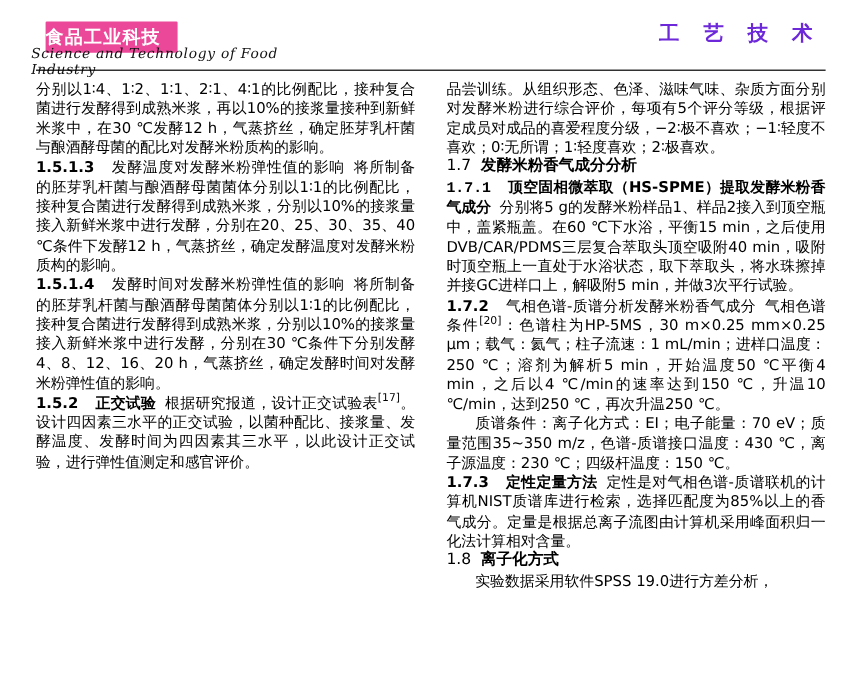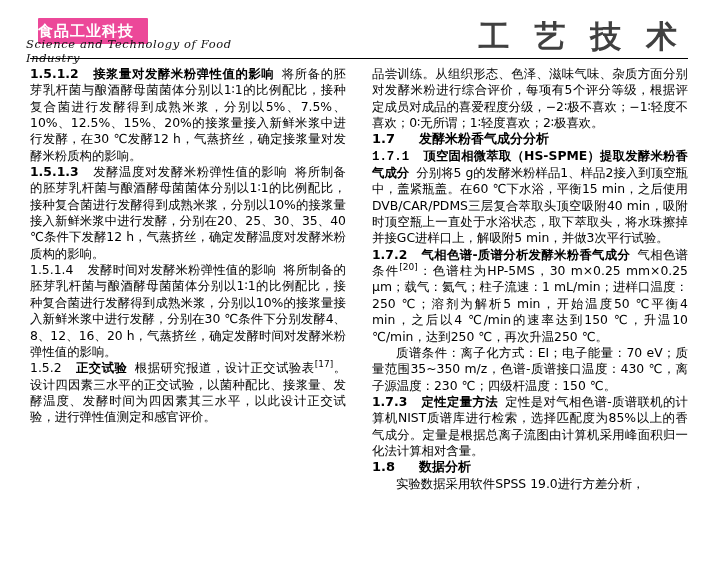--- a/index.html
+++ b/index.html
@@ -52,24 +52,24 @@
     font-size: 11.5px;
     font-style: italic;
     letter-spacing: 0.6px;
     color: #111111;
   }
   .journal-section {
     position: absolute;
     right: 34px;
     top: 16px;
     font-family: "DejaVu Serif", "Liberation Serif", serif;
-    font-size: 31px;
+    font-size: 17px;
     font-weight: bold;
     letter-spacing: 7px;
-    color: #404040;
+    color: #6d28d9;
   }
   .rule {
     position: absolute;
     left: 30px;
     right: 30px;
     top: 58px;
     border-top: 1px solid #000000;
   }
   
   .columns {
@@ -99,51 +99,51 @@
   }
   p.indent { text-indent: 24px; }
   .heading {
     margin: 0;
     font-size: 13px;
     line-height: 16.35px;
     font-weight: bold;
     font-family: "DejaVu Sans", "Liberation Sans", sans-serif;
   }
   .heading .num {
-    font-weight: bold;
-    margin-right: 24px;
+    font-weight: normal;
+    margin-right: 8px;
   }
   .sp { display: inline-block; width: 14px; }
   .sp-sm { display: inline-block; width: 7px; }
   sup { font-size: 9px; vertical-align: super; line-height: 0; margin-top: 12px; }
 </style>
 </head>
 <body>
 
 <div class="page">
 
   <div class="masthead">
     <div class="logo-box">食品工业科技</div>
     <div class="logo-sub">Science  and  Technology  of  Food  Industry</div>
     <div class="journal-section">工 艺 技 术</div>
     <div class="rule"></div>
   </div>
 
   <div class="columns">
     <div class="col left" id="col-left">
-        <p class="para"><span style="font-weight: bold;">1.5.1.2<span class="sp"></span></span><span style="font-weight: bold;">接浆量对发酵米粉弹性值的影响<span class="sp-sm"></span></span><span>将所备的胚芽乳杆菌与酿酒酵母菌菌体分别以1∶1的比例配比，接种复合菌进行发酵得到成熟米浆，分别以5%、7.5%、10%、12.5%、15%、20%的接浆量接入新鲜米浆中进行发酵，在30 ℃发酵12 h，气蒸挤丝，确定接浆量对发酵米粉质构的影响。</span></p>
+        <p class="para">分别以1∶4、1∶2、1∶1、2∶1、4∶1的比例配比，接种复合菌进行发酵得到成熟米浆，再以10%的接浆量接种到新鲜米浆中，在30 ℃发酵12 h，气蒸挤丝，确定胚芽乳杆菌与酿酒酵母菌的配比对发酵米粉质构的影响。</p>
         <p class="para"><span style="font-weight: bold;">1.5.1.3<span class="sp"></span></span><span style="font-weight: normal;">发酵温度对发酵米粉弹性值的影响<span class="sp-sm"></span></span><span>将所制备的胚芽乳杆菌与酿酒酵母菌菌体分别以1∶1的比例配比，接种复合菌进行发酵得到成熟米浆，分别以10%的接浆量接入新鲜米浆中进行发酵，分别在20、25、30、35、40 ℃条件下发酵12 h，气蒸挤丝，确定发酵温度对发酵米粉质构的影响。</span></p>
-        <p class="para"><span style="font-weight: normal; margin-top: 19px;">1.5.1.4<span class="sp"></span></span><span style="font-weight: normal;">发酵时间对发酵米粉弹性值的影响<span class="sp-sm"></span></span><span>将所制备的胚芽乳杆菌与酿酒酵母菌菌体分别以1∶1的比例配比，接种复合菌进行发酵得到成熟米浆，分别以10%的接浆量接入新鲜米浆中进行发酵，分别在30 ℃条件下分别发酵4、8、12、16、20 h，气蒸挤丝，确定发酵时间对发酵米粉弹性值的影响。</span></p>
-        <p class="para"><span style="font-weight: normal;">1.5.2<span class="sp"></span></span><span style="font-weight: bold;">正交试验<span class="sp-sm"></span></span><span>根据研究报道，设计正交试验表<sup>[17]</sup>。设计四因素三水平的正交试验，以菌种配比、接浆量、发酵温度、发酵时间为四因素其三水平，以此设计正交试验，进行弹性值测定和感官评价。</span></p>
+        <p class="para"><span style="font-weight: bold; margin-top: 19px;">1.5.1.4<span class="sp"></span></span><span style="font-weight: normal;">发酵时间对发酵米粉弹性值的影响<span class="sp-sm"></span></span><span>将所制备的胚芽乳杆菌与酿酒酵母菌菌体分别以1∶1的比例配比，接种复合菌进行发酵得到成熟米浆，分别以10%的接浆量接入新鲜米浆中进行发酵，分别在30 ℃条件下分别发酵4、8、12、16、20 h，气蒸挤丝，确定发酵时间对发酵米粉弹性值的影响。</span></p>
+        <p class="para"><span style="font-weight: bold;">1.5.2<span class="sp"></span></span><span style="font-weight: bold;">正交试验<span class="sp-sm"></span></span><span>根据研究报道，设计正交试验表<sup>[17]</sup>。设计四因素三水平的正交试验，以菌种配比、接浆量、发酵温度、发酵时间为四因素其三水平，以此设计正交试验，进行弹性值测定和感官评价。</span></p>
       </div>
     <div class="col right" id="col-right">
         <p class="para">品尝训练。从组织形态、色泽、滋味气味、杂质方面分别对发酵米粉进行综合评价，每项有5个评分等级，根据评定成员对成品的喜爱程度分级，−2∶极不喜欢；−1∶轻度不喜欢；0∶无所谓；1∶轻度喜欢；2∶极喜欢。</p>
         <div class="heading"><span class="num">1.7</span><span>发酵米粉香气成分分析</span></div>
         <p class="para"><span style="font-weight: bold; font-family: Liberation Mono, monospace;">1.7.1<span class="sp"></span></span><span style="font-weight: bold;">顶空固相微萃取（HS-SPME）提取发酵米粉香气成分<span class="sp-sm"></span></span><span>分别将5 g的发酵米粉样品1、样品2接入到顶空瓶中，盖紧瓶盖。在60 ℃下水浴，平衡15 min，之后使用DVB/CAR/PDMS三层复合萃取头顶空吸附40 min，吸附时顶空瓶上一直处于水浴状态，取下萃取头，将水珠擦掉并接GC进样口上，解吸附5 min，并做3次平行试验。</span></p>
-        <p class="para"><span style="font-weight: bold;">1.7.2<span class="sp"></span></span><span style="font-weight: bold;">气相色谱-质谱分析发酵米粉香气成分<span class="sp-sm"></span></span><span>气相色谱条件<sup>[20]</sup>：色谱柱为HP-5MS，30 m×0.25 mm×0.25 μm；载气：氦气；柱子流速：1 mL/min；进样口温度：250 ℃；溶剂为解析5 min，开始温度50 ℃平衡4 min，之后以4 ℃/min的速率达到150 ℃，升温10 ℃/min，达到250 ℃，再次升温250 ℃。</span></p>
+        <p class="para"><span style="font-weight: bold;">1.7.2<span class="sp"></span></span><span style="font-weight: normal;">气相色谱-质谱分析发酵米粉香气成分<span class="sp-sm"></span></span><span>气相色谱条件<sup>[20]</sup>：色谱柱为HP-5MS，30 m×0.25 mm×0.25 μm；载气：氦气；柱子流速：1 mL/min；进样口温度：250 ℃；溶剂为解析5 min，开始温度50 ℃平衡4 min，之后以4 ℃/min的速率达到150 ℃，升温10 ℃/min，达到250 ℃，再次升温250 ℃。</span></p>
         <p class="para indent">质谱条件：离子化方式：EI；电子能量：70 eV；质量范围35~350 m/z，色谱-质谱接口温度：430 ℃，离子源温度：230 ℃；四级杆温度：150 ℃。</p>
         <p class="para"><span style="font-weight: bold;">1.7.3<span class="sp"></span></span><span style="font-weight: bold;">定性定量方法<span class="sp-sm"></span></span><span>定性是对气相色谱-质谱联机的计算机NIST质谱库进行检索，选择匹配度为85%以上的香气成分。定量是根据总离子流图由计算机采用峰面积归一化法计算相对含量。</span></p>
-        <div class="heading"><span class="num">1.8</span><span>数据分析</span></div>
+        <div class="heading"><span class="num">1.8</span><span>离子化方式</span></div>
         <p class="para indent">实验数据采用软件SPSS 19.0进行方差分析，</p>
       </div>
   </div>
 
 </div>
 
 </body></html>

